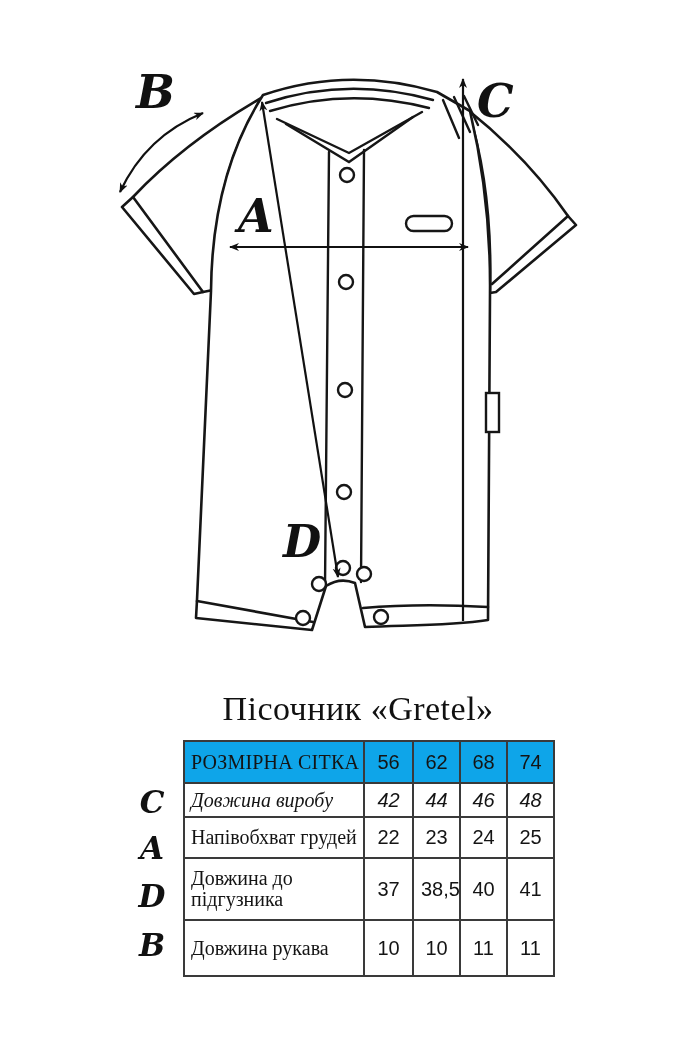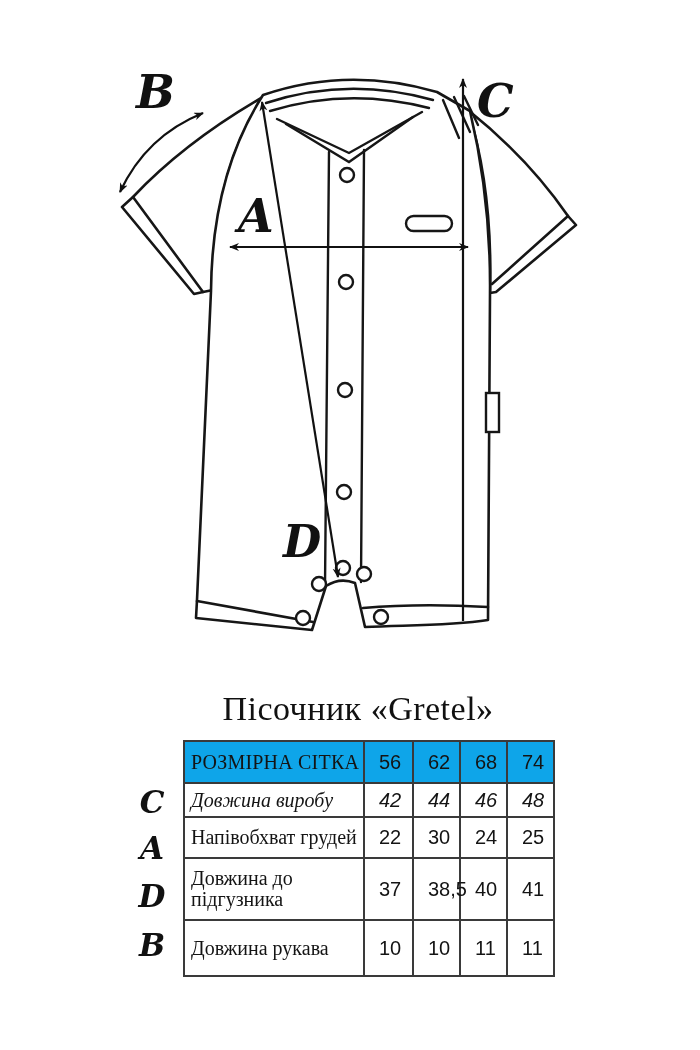--- a/index.html
+++ b/index.html
@@ -19,21 +19,21 @@
   .size-table{
     position:absolute;left:183px;top:740px;width:370px;
     border-collapse:collapse;table-layout:fixed;
   }
   .size-table td{
     border:2px solid #3a3a3a;font-size:20px;vertical-align:middle;
     padding:1px 3px 1px 6px;line-height:21px;color:#141414;
   }
   .size-table td.num{
     text-align:center;font-family:"Liberation Sans",sans-serif;
-    padding:1px 14px;
+    padding:1px 7px;
   }
   .size-table tr.hdr td{background:#0ea5e9;}
   .size-table tr.hdr td.lbl{font-size:20px;letter-spacing:0.2px;}
   .col-label{width:180px;} .col-n1{width:49px;} .col-n{width:47px;}
   .rowletter{
     position:absolute;left:130px;width:44px;text-align:center;
     font-family:"DejaVu Serif",serif;font-style:italic;font-weight:bold;
     font-size:31px;color:#111111;
   }
 </style>
@@ -146,21 +146,21 @@
     <tr style="height:34px;font-style:italic;">
       <td>Довжина виробу</td>
       <td class="num">42</td>
       <td class="num">44</td>
       <td class="num">46</td>
       <td class="num">48</td>
     </tr>
     <tr style="height:41px;">
       <td>Напівобхват грудей</td>
       <td class="num">22</td>
-      <td class="num">30</td>
+      <td class="num">23</td>
       <td class="num">24</td>
       <td class="num">25</td>
     </tr>
     <tr style="height:62px;">
       <td>Довжина до підгузника</td>
       <td class="num">37</td>
       <td class="num">38,5</td>
       <td class="num">40</td>
       <td class="num">41</td>
     </tr>

